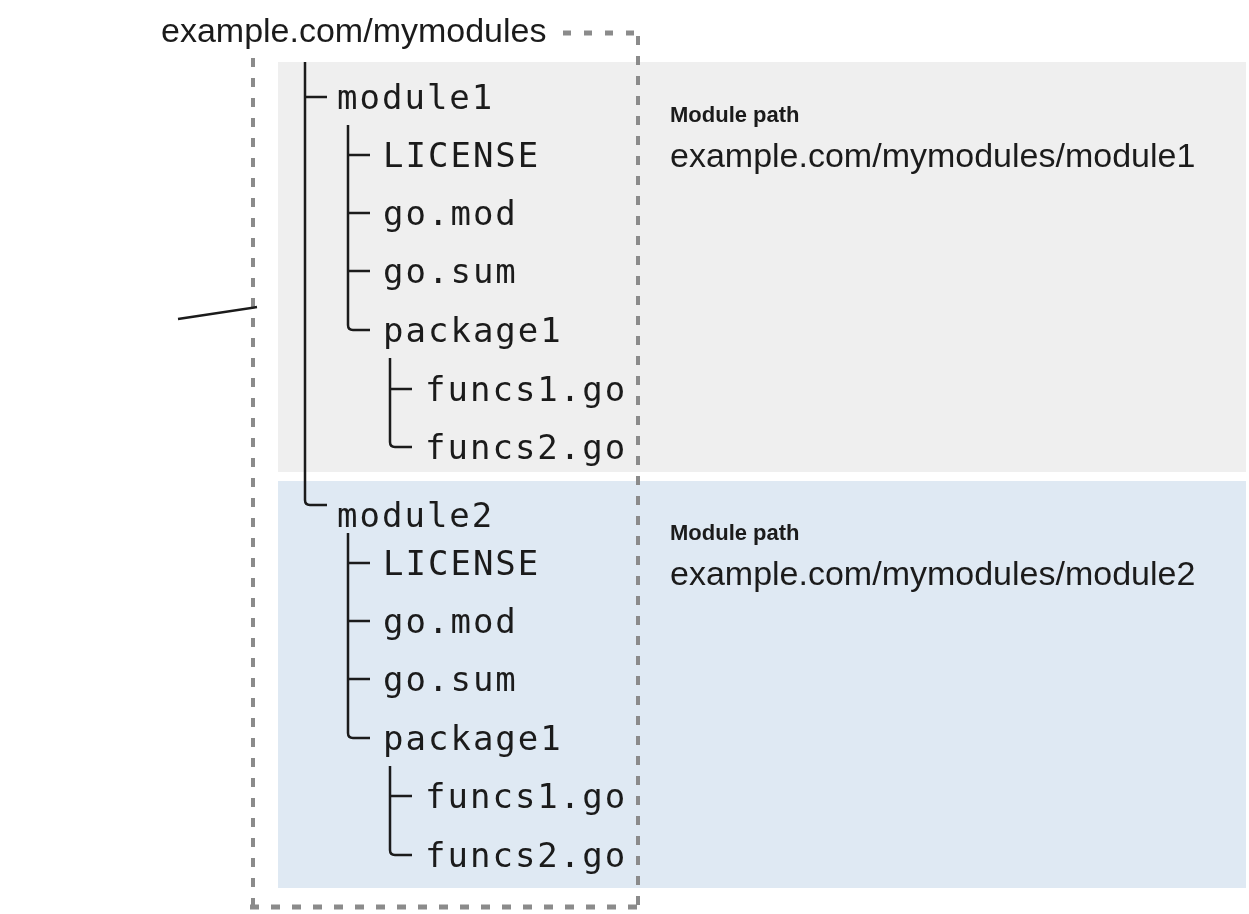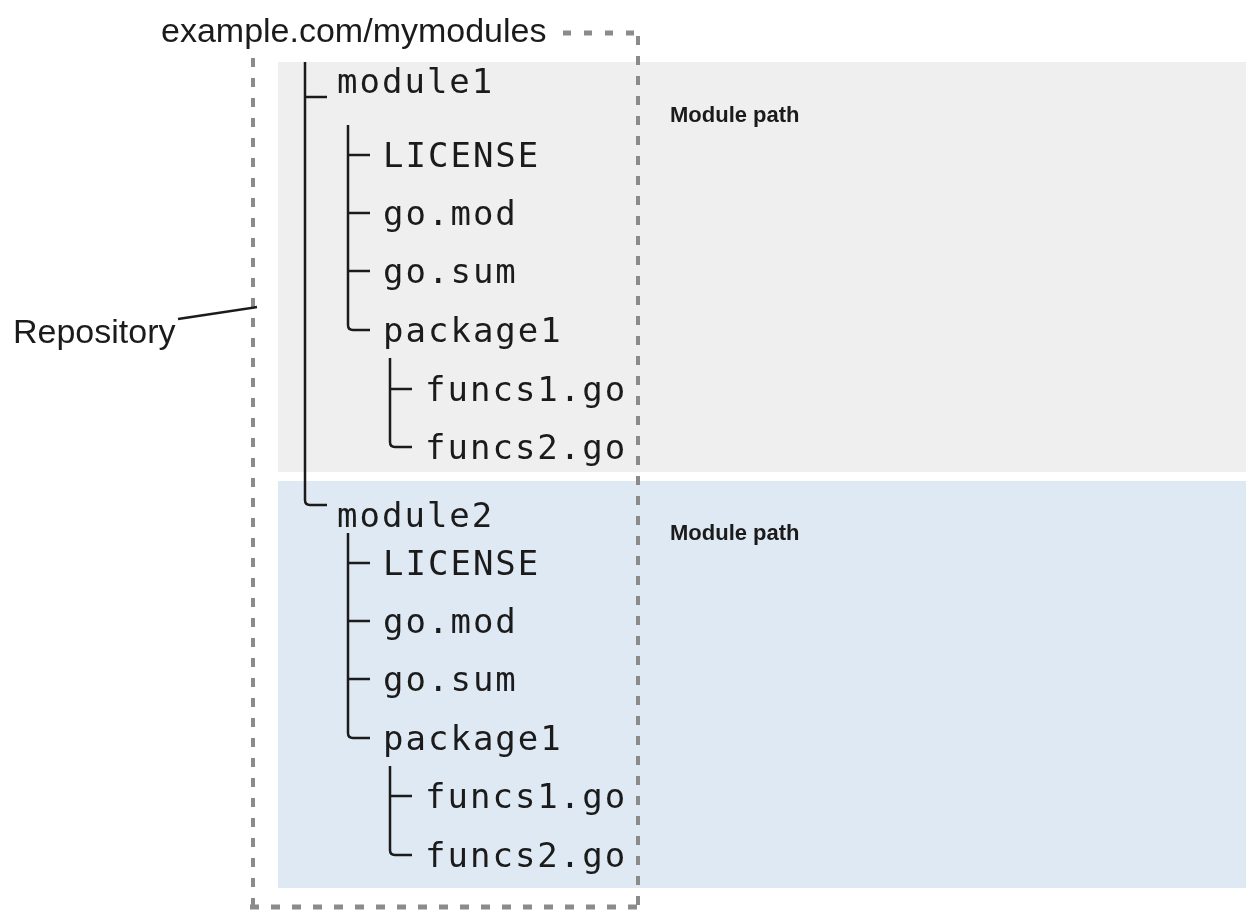--- a/index.html
+++ b/index.html
@@ -59,39 +59,40 @@
       <path d="M348,621 H370"></path>
       <path d="M348,679 H370"></path>
 
       <path d="M390,766 V850 Q390,855 395,855 H412"></path>
       <path d="M390,796 H412"></path>
     </g>
   </svg>
 
   <div class="label sans" style="left:161px;top:10px;">example.com/mymodules</div>
 
-  <div class="label sans" style="left:13px;top:311px;">Repository</div>
 
-  <div class="label mono" style="left:337px;top:61px;">module1</div>
+  <div class="label mono" style="left:337px;top:77px;">module1</div>
   <div class="label mono" style="left:383px;top:135px;">LICENSE</div>
   <div class="label mono" style="left:383px;top:193px;">go.mod</div>
   <div class="label mono" style="left:383px;top:251px;">go.sum</div>
   <div class="label mono" style="left:383px;top:310px;">package1</div>
   <div class="label mono" style="left:425px;top:369px;">funcs1.go</div>
   <div class="label mono" style="left:425px;top:427px;">funcs2.go</div>
 
   <div class="label mono" style="left:337px;top:495px;">module2</div>
   <div class="label mono" style="left:383px;top:543px;">LICENSE</div>
   <div class="label mono" style="left:383px;top:601px;">go.mod</div>
   <div class="label mono" style="left:383px;top:659px;">go.sum</div>
   <div class="label mono" style="left:383px;top:718px;">package1</div>
   <div class="label mono" style="left:425px;top:776px;">funcs1.go</div>
   <div class="label mono" style="left:425px;top:835px;">funcs2.go</div>
 
   <div class="annotation" style="top:94px;">
     <div class="ann-heading">Module path</div>
+    <div class="ann-path">example.com/mymodules/module1</div>
   </div>
 
   <div class="annotation" style="top:512px;">
     <div class="ann-heading">Module path</div>
+    <div class="ann-path">example.com/mymodules/module2</div>
   </div>
 
 </div>
 
 </body></html>

